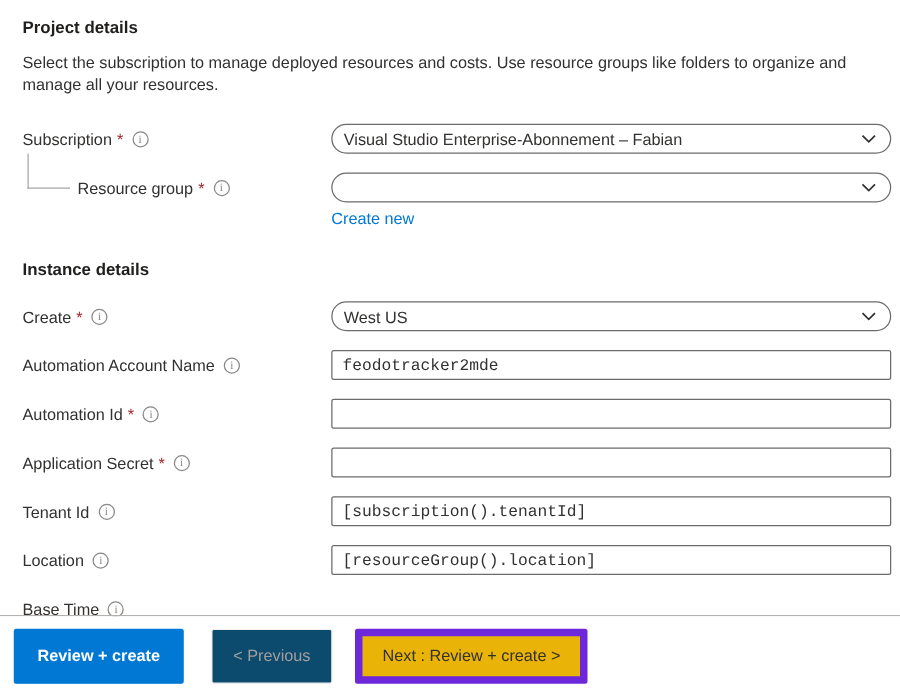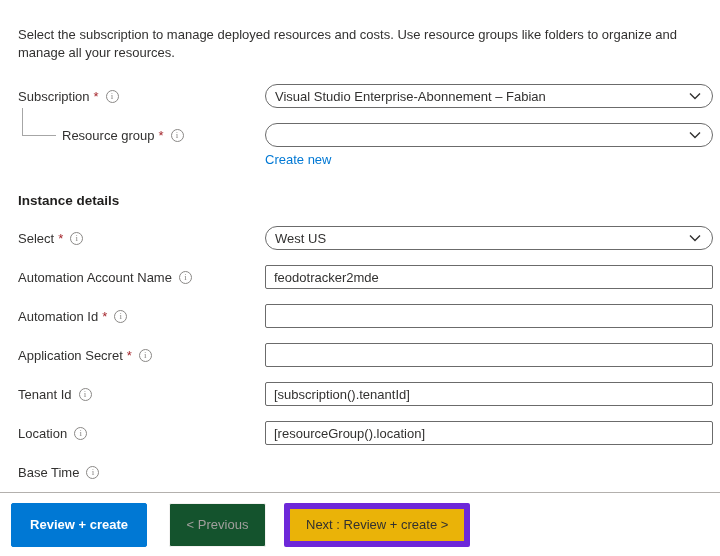--- a/index.html
+++ b/index.html
@@ -55,21 +55,21 @@
     cursor: pointer;
   }
   .select-value { flex: 1 1 auto; color: #323130; white-space: nowrap; overflow: hidden; }
   .chevron { flex: 0 0 auto; display: flex; align-items: center; }
 
   .text-input {
     height: 24px; width: 100%;
     border: 1px solid #6b6b6b; border-radius: 2px;
     background: #ffffff;
     padding: 0 8px;
-    font-family: Liberation Sans, sans-serif;
+    font-family: Liberation Mono, monospace;
     font-size: 13px; color: #323130;
     outline: none;
   }
 
   .link {
     color: #0078d4; text-decoration: none; cursor: pointer;
     display: inline-block;
   }
   .create-new-row { margin: -10px 0 0 247px; padding-bottom: 2px; }
 
@@ -102,39 +102,40 @@
     font-size: 13px;
     display: inline-flex; align-items: center; justify-content: center;
     cursor: pointer; white-space: nowrap;
   }
   .btn-primary {
     background: #0078d4; color: #ffffff; font-weight: bold;
     border: 1px solid #0078d4;
     min-width: 136px; padding: 0 18px;
   }
   .btn-disabled {
-    background: #14532d; color: #a19f9d;
+    background: #0c4a6e; color: #a19f9d;
     border: 1px solid #f3f2f1;
     min-width: 97px; padding: 0 16px;
     margin-left: 22px;
     cursor: default;
   }
   .btn-secondary {
     background: #eab308; color: #323130;
     border: 6px solid #6d28d9;
     min-width: 185px; padding: 0 16px;
     margin-left: 18px;
   }
 </style>
 </head>
 <body>
 
 <div class="page">
   <div class="content">
 
+    <h3 class="section-heading">Project details</h3>
     <p class="description">Select the subscription to manage deployed resources and costs. Use resource groups like folders to organize and manage all your resources.</p>
 
     <div class="project-group">
 
       <div class="form-row">
         <div class="label-col">
           <span class="field-label">Subscription</span>
           <span class="required-star">*</span>
           <span class="info-icon">i</span>
         </div>
@@ -173,21 +174,21 @@
         <a class="link">Create new</a>
       </div>
     </div>
 
     <h3 class="section-heading instance-heading">Instance details</h3>
 
     <div class="instance-group">
 
       <div class="form-row">
         <div class="label-col">
-          <span class="field-label">Select</span>
+          <span class="field-label">Create</span>
           <span class="required-star">*</span>
           <span class="info-icon">i</span>
         </div>
         <div class="control-col">
           <div class="select-box">
             <span class="select-value">West US</span>
             <span class="chevron">
               <svg width="14" height="10" viewBox="0 0 14 10">
                   <path d="M2 2.5 L7 7.5 L12 2.5" stroke="#323130" stroke-width="1.4" fill="none"></path>
                 </svg>

